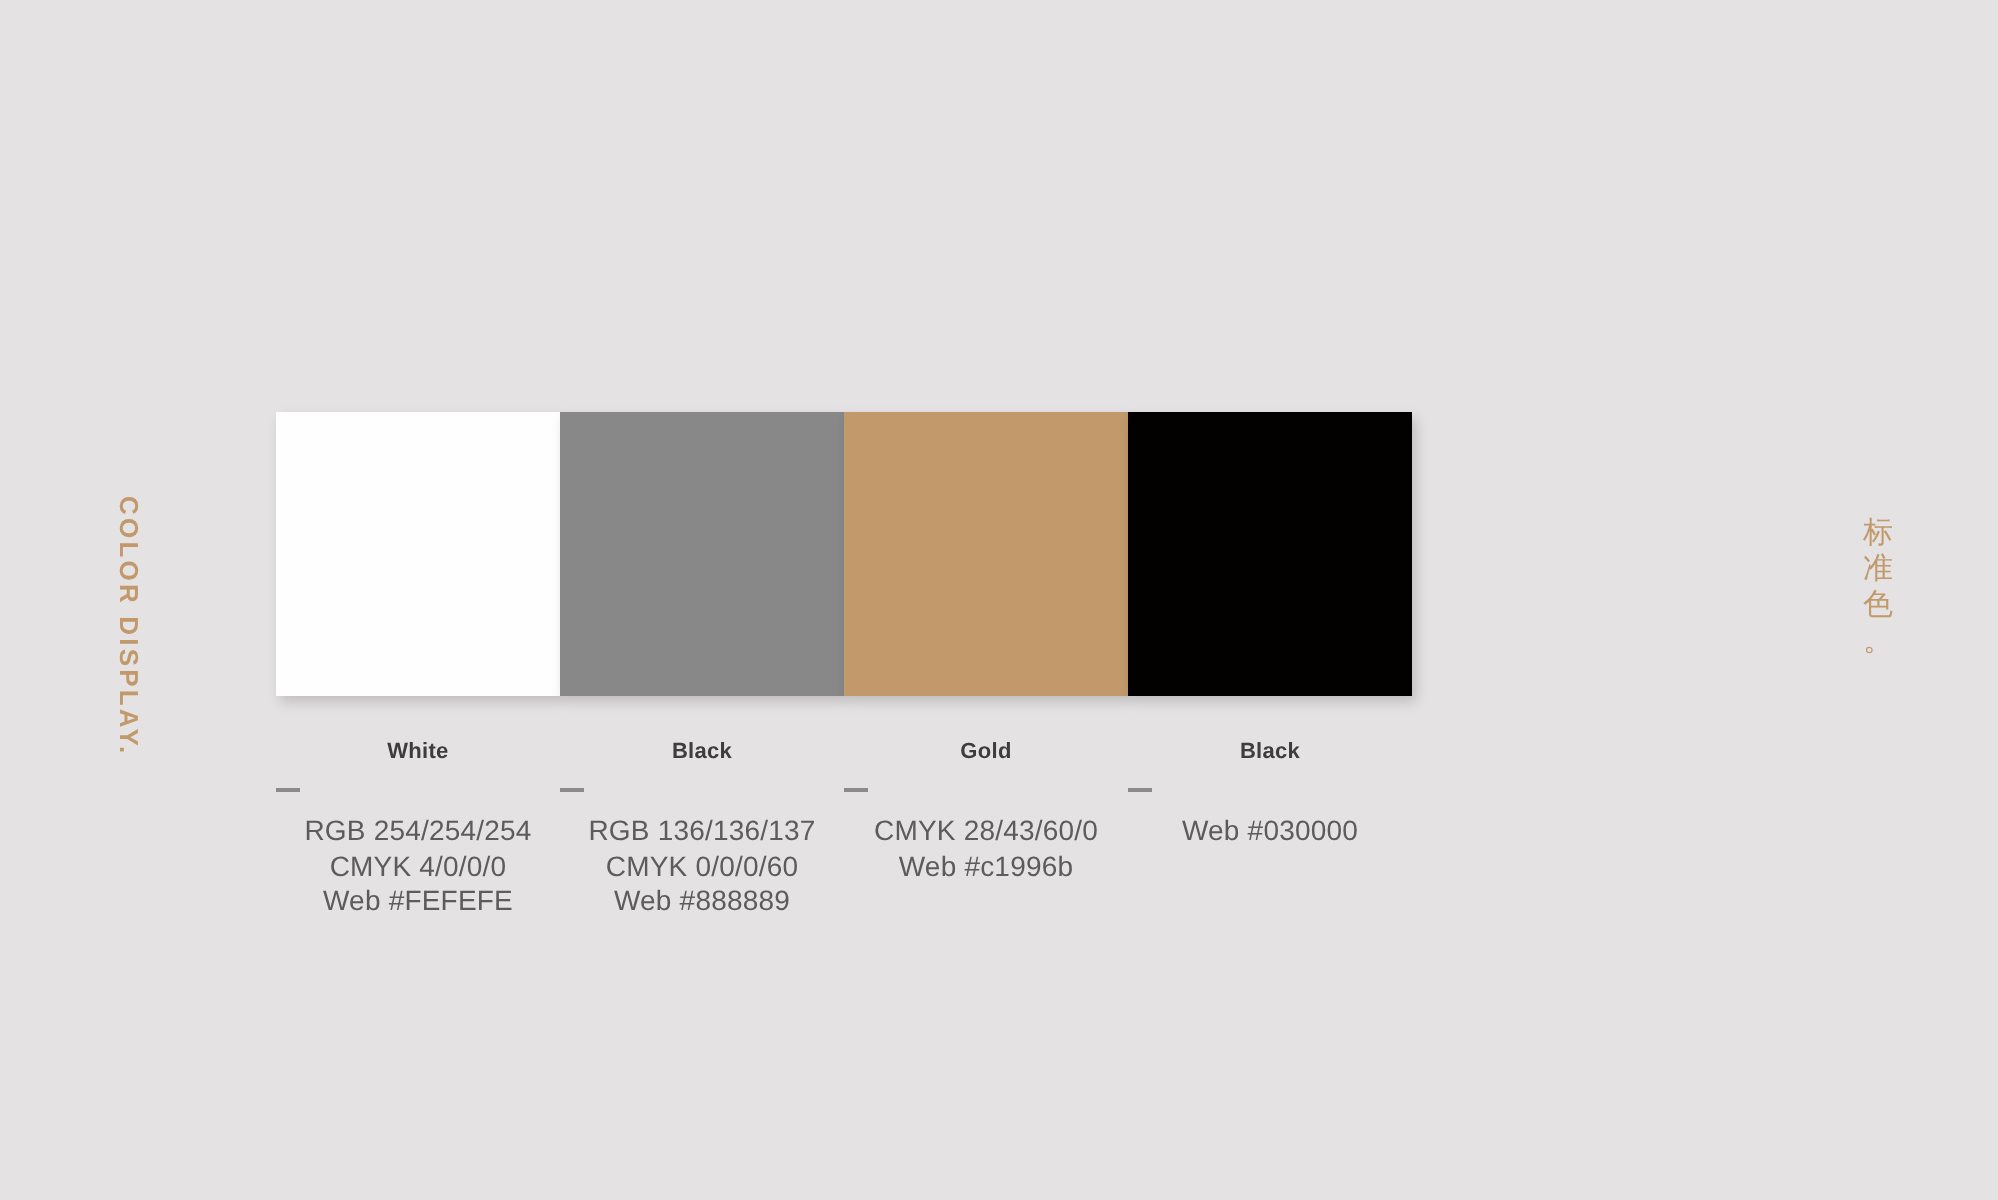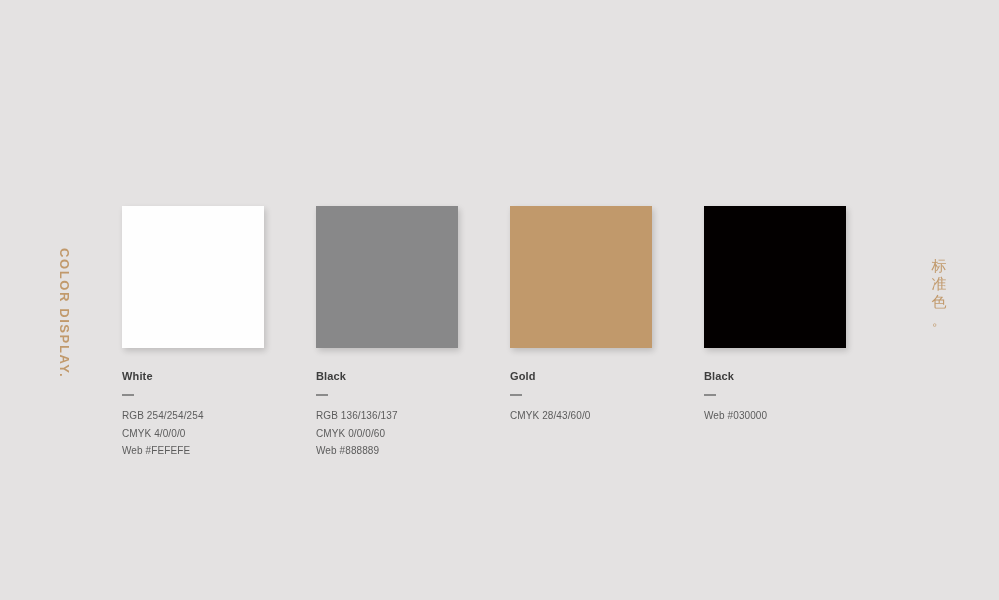--- a/index.html
+++ b/index.html
@@ -62,25 +62,25 @@
     font-size: 15px;
     line-height: 18px;
     color: #c1996b;
     text-align: center;
     letter-spacing: 0;
   }
 
   
   .swatch-grid {
     position: absolute;
-    left: 122px;
+    left: 138px;
     top: 206px;
     width: 724px;
     display: flex;
-    gap: 52px;
+    text-align: center;
   }
   .swatch-card {
     width: 142px;
   }
   .swatch-chip {
     width: 142px;
     height: 142px;
     box-shadow: 2px 3px 6px rgba(0, 0, 0, 0.16);
   }
   .swatch-name {
@@ -92,21 +92,21 @@
     line-height: 13px;
   }
   .swatch-rule {
     width: 12px;
     height: 2px;
     background: #8b8b8b;
     margin-top: 11px;
     margin-bottom: 11px;
   }
   .swatch-line {
-    font-size: 10px;
+    font-size: 14px;
     color: #5c5c5c;
     line-height: 17.5px;
     letter-spacing: 0.1px;
     white-space: nowrap;
   }
 </style>
 </head>
 <body style="background-color: rgb(228, 226, 226);">
 
 <div class="page">
@@ -140,20 +140,21 @@
       <div class="swatch-line">RGB 136/136/137</div>
       <div class="swatch-line">CMYK 0/0/0/60</div>
       <div class="swatch-line">Web #888889</div>
     </div>
 
     <div class="swatch-card">
       <div class="swatch-chip" style="background-color: rgb(193, 153, 107);"></div>
       <div class="swatch-name">Gold</div>
       <div class="swatch-rule"></div>
       <div class="swatch-line">CMYK 28/43/60/0</div>
+      <div class="swatch-line">Web #c1996b</div>
     </div>
 
     <div class="swatch-card">
       <div class="swatch-chip" style="background-color: rgb(3, 0, 0);"></div>
       <div class="swatch-name">Black</div>
       <div class="swatch-rule"></div>
       <div class="swatch-line">Web #030000</div>
     </div>
 
   </div>

